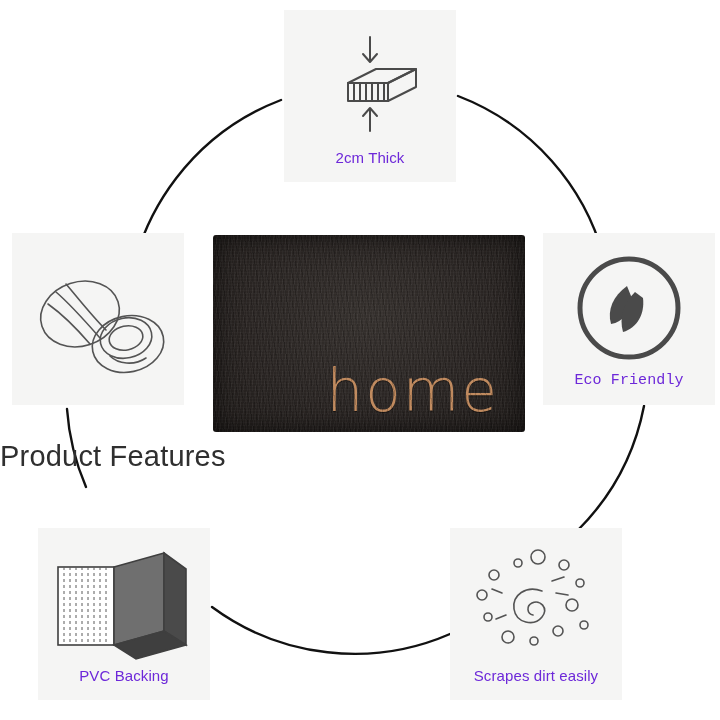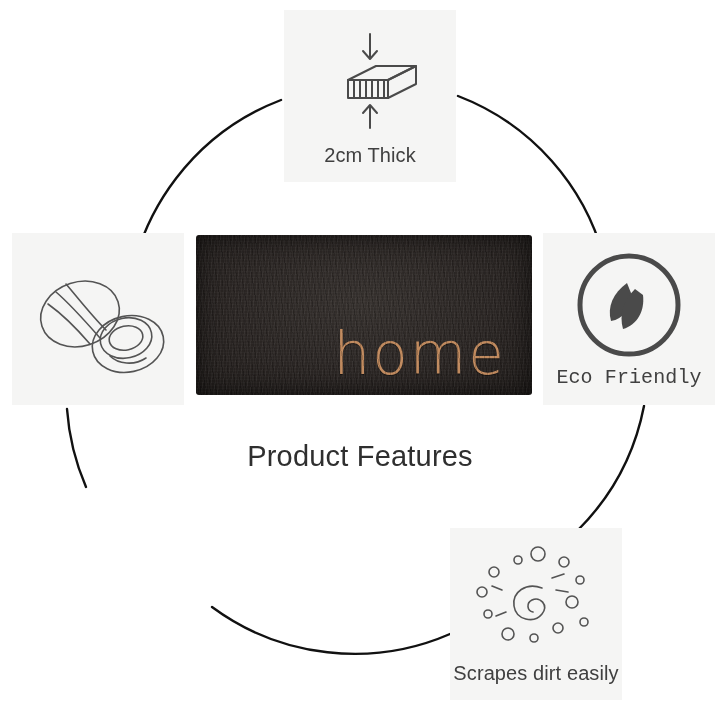--- a/index.html
+++ b/index.html
@@ -44,43 +44,42 @@
   .feature .art {
     flex: 1 1 auto;
     display: flex;
     align-items: center;
     justify-content: center;
     width: 100%;
     padding-top: 10px;
     box-sizing: border-box;
   }
   .feature .cap {
-    font-size: 20px;
-    color: #404040;
+    font-size: 15px;
+    color: #6d28d9;
     padding-bottom: 16px;
     text-align: center;
     line-height: 1.1;
     letter-spacing: .1px;
   }
 
   
   #f-thick   { left: 284px; top: 10px; }
   #f-eco     { left: 543px; top: 233px; font-family: Liberation Mono, monospace; }
   #f-dirt    { left: 450px; top: 528px; }
   #f-pvc     { left: 38px;  top: 528px; }
   #f-coconut { left: 12px;  top: 233px; }
 
   
   #mat-wrap {
     position: absolute;
-    left: 196px;
+    left: 213px;
     top: 235px;
     width: 312px;
-    height: 160px;
-    padding-left: 24px;
+    height: 197px;
   }
   #mat {
     position: absolute;
     inset: 0;
     border-radius: 3px;
     background:
       repeating-linear-gradient(90deg, rgba(255,255,255,.030) 0 1px, rgba(0,0,0,0) 1px 3px),
       repeating-linear-gradient(0deg, rgba(255,255,255,.022) 0 1px, rgba(0,0,0,0) 1px 3px),
       radial-gradient(ellipse at 50% 42%, #35302d 0%, #2a2523 55%, #201c1a 100%);
     box-shadow: inset 0 0 26px rgba(0,0,0,.62);
@@ -108,21 +107,20 @@
     letter-spacing: 2px;
     text-shadow: 0 1px 0 rgba(0,0,0,.45);
   }
 
   
   #title {
     position: absolute;
     left: 0;
     top: 440px;
     width: 720px;
-    text-align: center;
     font-size: 29px;
     color: #2f2f2f;
     letter-spacing: .2px;
   }
 
   .lined { fill: none; stroke: #4a4a4a; stroke-width: 2; stroke-linecap: round; stroke-linejoin: round; }
   .lined-thin { fill: none; stroke: #545454; stroke-width: 1.6; stroke-linecap: round; stroke-linejoin: round; }
   .solid-dark { fill: #4a4a4a; }
 </style>
 </head>
@@ -200,20 +198,43 @@
         <circle class="lined-thin" cx="10" cy="48" r="5"></circle>
         <path class="lined-thin" d="M80 34 L92 30"></path>
         <path class="lined-thin" d="M84 46 L96 48"></path>
         <path class="lined-thin" d="M30 46 L20 42"></path>
         <path class="lined-thin" d="M34 68 L24 72"></path>
       </svg>
     </div>
     <div class="cap">Scrapes dirt easily</div>
   </div>
 
+  <div class="feature" id="f-pvc">
+    <div class="art">
+      <svg width="144" height="116" viewBox="0 0 144 116">
+
+        <rect x="6" y="22" width="56" height="78" fill="#ffffff" stroke="#3f3f3f" stroke-width="1.6"></rect>
+        <g stroke="#5a5a5a" stroke-width="1" stroke-dasharray="3 3">
+          <path d="M12 22 V100"></path>
+            <path d="M18 22 V100"></path>
+            <path d="M24 22 V100"></path>
+          <path d="M30 22 V100"></path>
+            <path d="M36 22 V100"></path>
+            <path d="M42 22 V100"></path>
+          <path d="M48 22 V100"></path>
+            <path d="M54 22 V100"></path>
+        </g>
+
+        <path d="M62 22 L112 8 L112 86 L62 100 Z" fill="#6f6f6f" stroke="#3f3f3f" stroke-width="1.6"></path>
+        <path d="M112 8 L134 24 L134 100 L112 86 Z" fill="#4a4a4a" stroke="#3f3f3f" stroke-width="1.6"></path>
+        <path d="M62 100 L112 86 L134 100 L84 114 Z" fill="#3f3f3f" stroke="#3f3f3f" stroke-width="1.6"></path>
+      </svg>
+    </div>
+    <div class="cap">PVC Backing</div>
+  </div>
 
   <div class="feature" id="f-coconut">
     <div class="art">
       <svg width="140" height="108" viewBox="0 0 140 108">
 
         <ellipse class="lined-thin" cx="52" cy="44" rx="40" ry="32" transform="rotate(-18 52 44)"></ellipse>
         <path class="lined-thin" d="M28 22 C42 34 58 52 72 68"></path>
         <path class="lined-thin" d="M38 14 C50 28 64 46 78 60"></path>
         <path class="lined-thin" d="M20 34 C34 44 50 60 62 74"></path>
 

